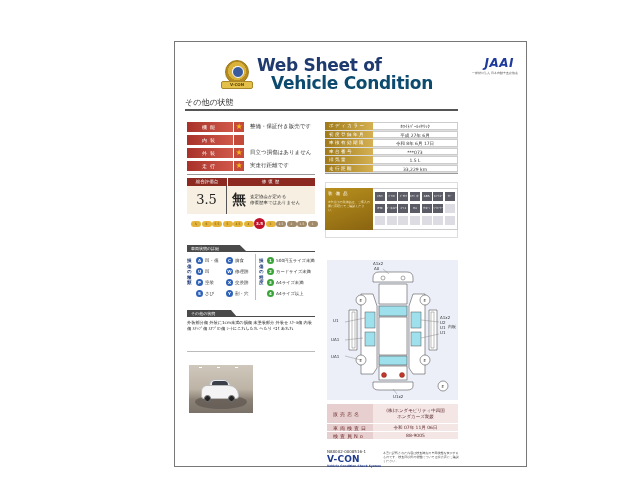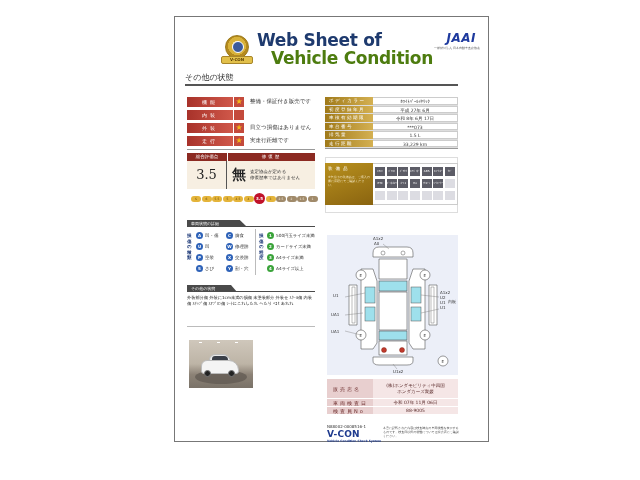--- a/index.html
+++ b/index.html
@@ -1,20 +1,20 @@
 <!DOCTYPE html>
 <html><head>
 <meta charset="utf-8">
 <style>
   * { box-sizing: border-box; margin: 0; padding: 0; }
   html, body { width: 640px; height: 480px; background: #ffffff; overflow: hidden; }
   body { font-family: "DejaVu Sans", sans-serif; color: #222; position: relative; }
 
   .sheet {
-    position: absolute; left: 174px; top: 16px; width: 315px; height: 426px;
+    position: absolute; left: 174px; top: 41px; width: 353px; height: 426px;
     border: 1px solid #777; background: #fff;
   }
 
   
   .header { position: absolute; left: 0; top: 0; width: 100%; height: 62px; }
   .vcon-badge {
     position: absolute; left: 50px; top: 18px; width: 24px; height: 24px;
     border-radius: 50%; background: radial-gradient(circle at 50% 45%, #f6e08a 0 30%, #d8b23a 31% 55%, #b58a1e 56% 100%);
     border: 1px solid #9b7a1a;
   }
@@ -26,21 +26,21 @@
     position: absolute; left: 46px; top: 39px; width: 32px; height: 8px;
     background: #e2c04a; border: 1px solid #a8862a; border-radius: 2px;
     font-size: 4px; line-height: 6px; text-align: center; color: #5a3d00; font-weight: bold;
   }
   .title-line1 {
     position: absolute; left: 82px; top: 13px; font-size: 17px; font-weight: bold;
     color: #1e3a6e; font-family: "DejaVu Sans", sans-serif; letter-spacing: -0.3px;
   }
   .title-line2 {
     position: absolute; left: 96px; top: 31px; font-size: 17px; font-weight: bold;
-    color: #4d7c0f; font-family: "DejaVu Sans", sans-serif; letter-spacing: -0.3px;
+    color: #0c4a6e; font-family: "DejaVu Sans", sans-serif; letter-spacing: -0.3px;
   }
   .jaai-logo {
     position: absolute; right: 12px; top: 14px; font-size: 12px; font-weight: bold;
     font-style: italic; color: #1e3a9e; letter-spacing: 0.5px;
   }
   .jaai-sub {
     position: absolute; right: 8px; top: 29px; font-size: 3px; color: #555; white-space: nowrap;
   }
   .car-name {
     position: absolute; left: 10px; top: 55px; font-size: 8px; color: #333;

